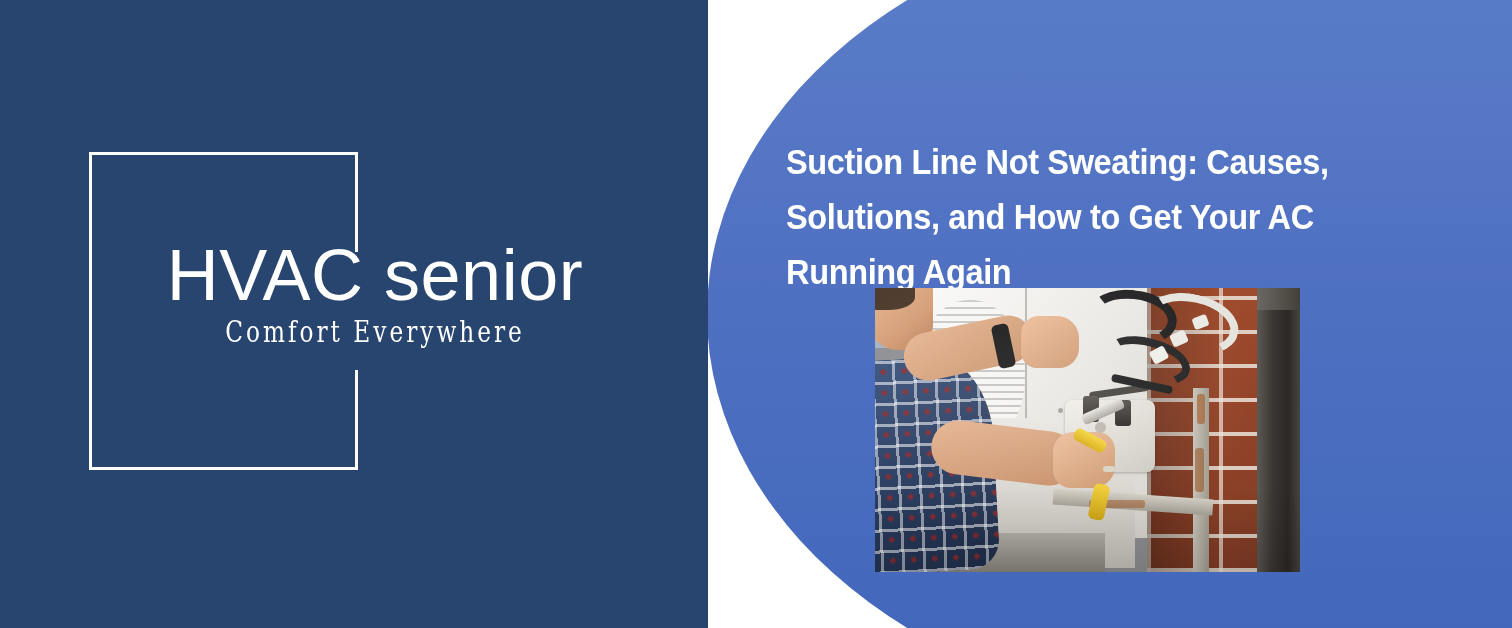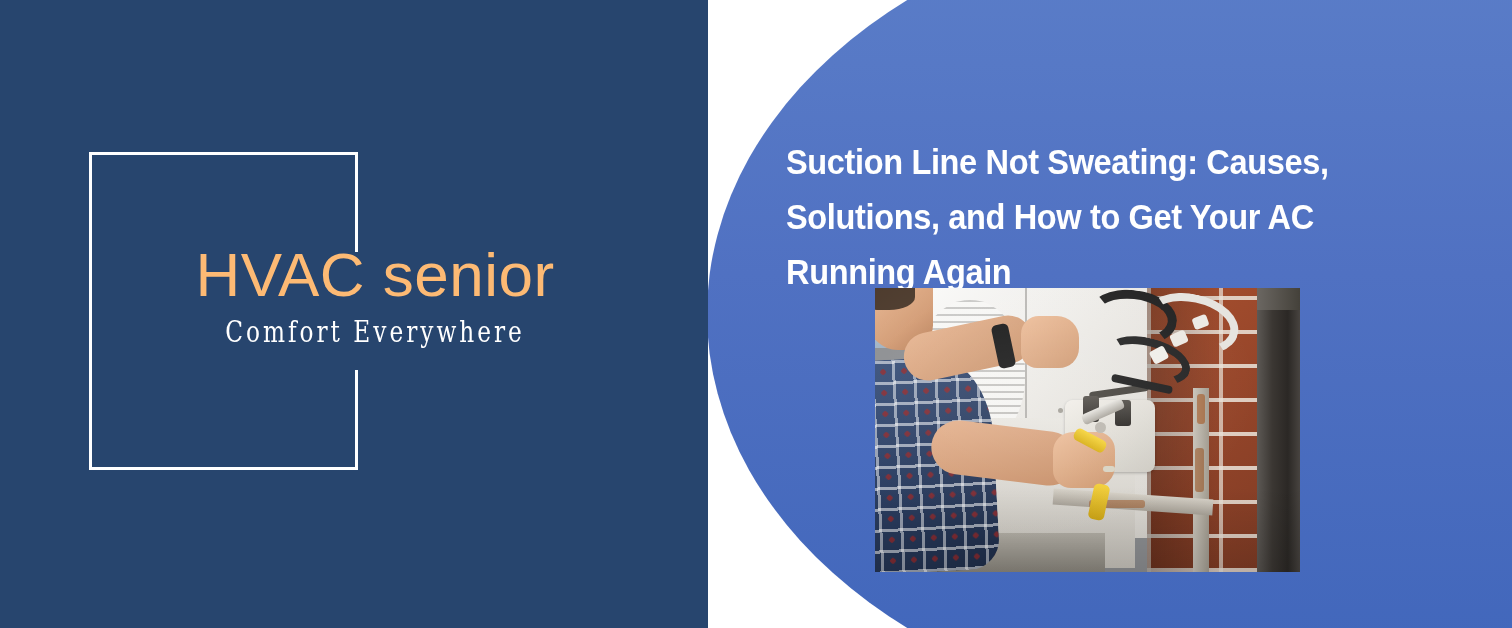--- a/index.html
+++ b/index.html
@@ -44,23 +44,23 @@
     position:absolute;
     left:0; top:242px;
     width:708px;
     text-align:center;
     padding-left:42px;
   }
   .logo-word {
     display:block;
     font-family:"Liberation Sans", sans-serif;
     font-weight:300;
-    font-size:62px;
+    font-size:72px;
     line-height:66px;
-    color:#fdba74;
+    color:#ffffff;
     letter-spacing:0.5px;
     white-space:nowrap;
   }
   .logo-tagline {
     display:block;
     margin-top:6px;
     font-family:"DejaVu Serif", "Liberation Serif", serif;
     font-weight:400;
     font-size:30px;
     line-height:36px;

